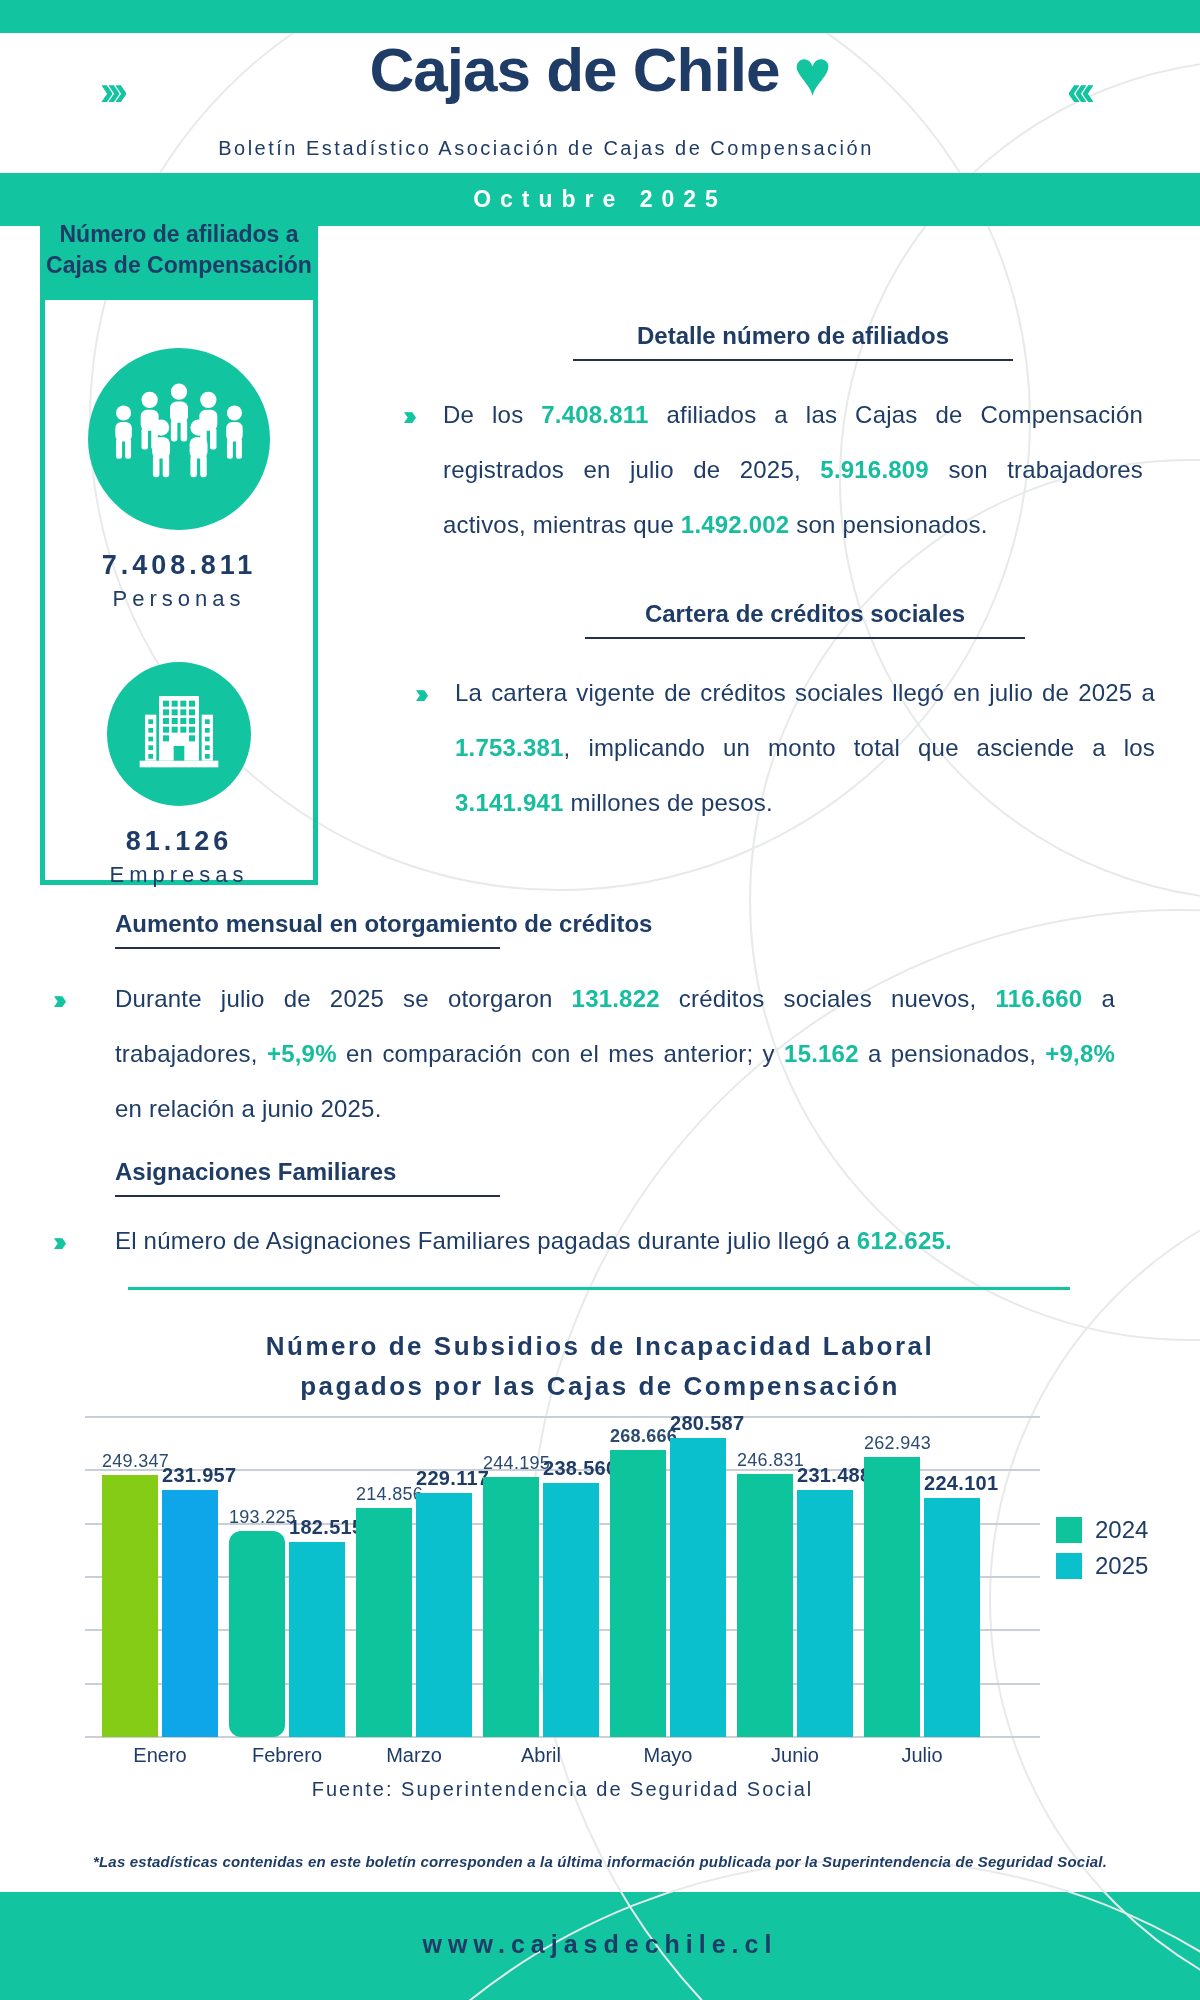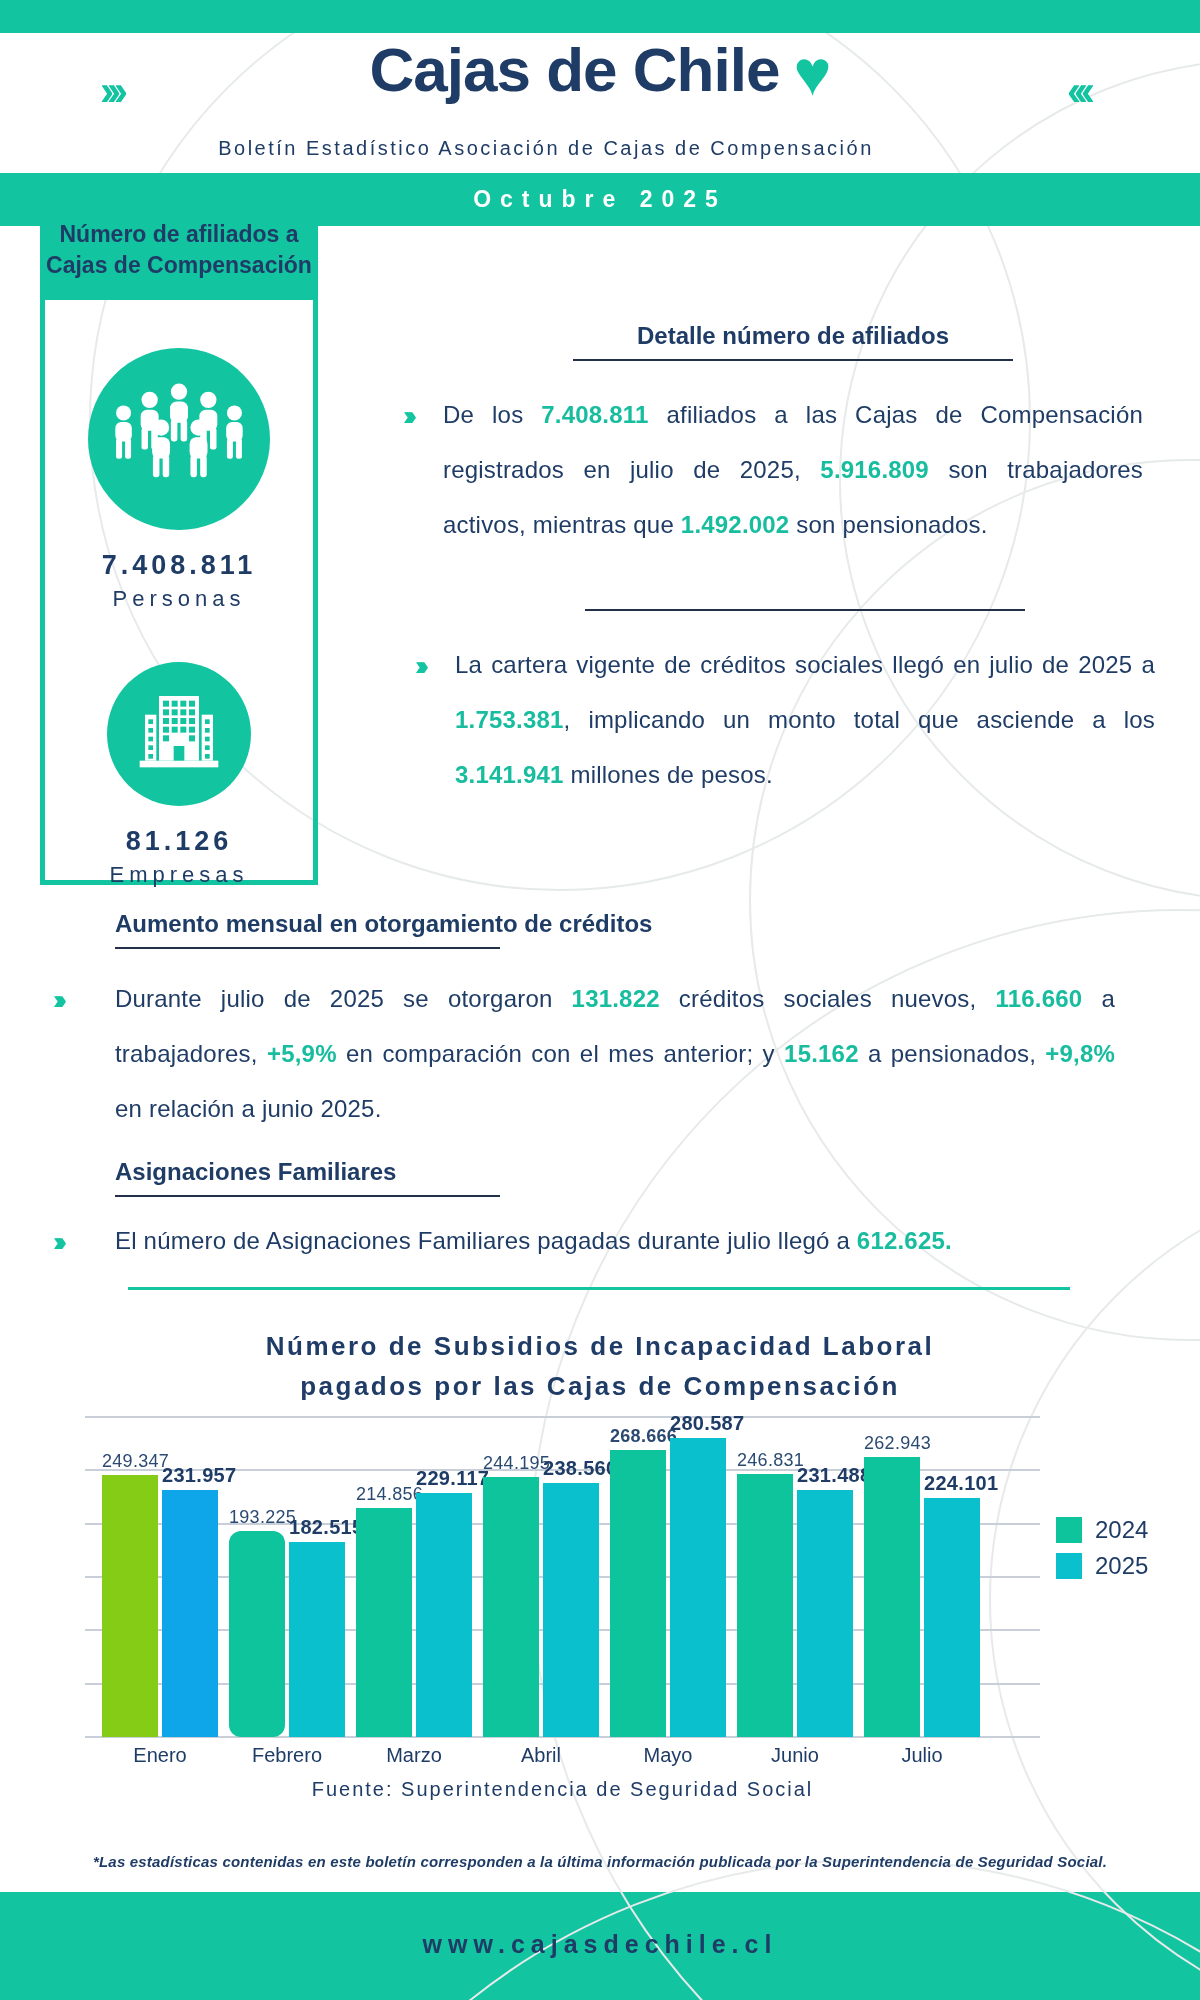--- a/index.html
+++ b/index.html
@@ -232,20 +232,21 @@
   <section class="sec detalle z1">
     <div class="sec-title center">Detalle número de afiliados</div>
     <div class="rule center"></div>
     <div class="para rcol">
       <span class="bullet">›››</span>
       <span><span>De los </span><span class="hl">7.408.811</span><span> afiliados a las Cajas de Compensación registrados en julio de 2025, </span><span class="hl">5.916.809</span><span> son trabajadores activos, mientras que </span><span class="hl">1.492.002</span><span> son pensionados.</span></span>
     </div>
   </section>
 
   <section class="sec cartera z1">
+    <div class="sec-title center">Cartera de créditos sociales</div>
     <div class="rule center"></div>
     <div class="para rcol">
       <span class="bullet">›››</span>
       <span><span> La cartera vigente de créditos sociales llegó en julio de 2025 a </span><span class="hl">1.753.381</span><span>, implicando un monto total que asciende a los </span><span class="hl">3.141.941</span><span> millones de pesos.</span></span>
     </div>
   </section>
 
   <section class="sec aumento z1">
     <div class="sec-title">Aumento mensual en otorgamiento de créditos</div>
     <div class="rule left"></div>

